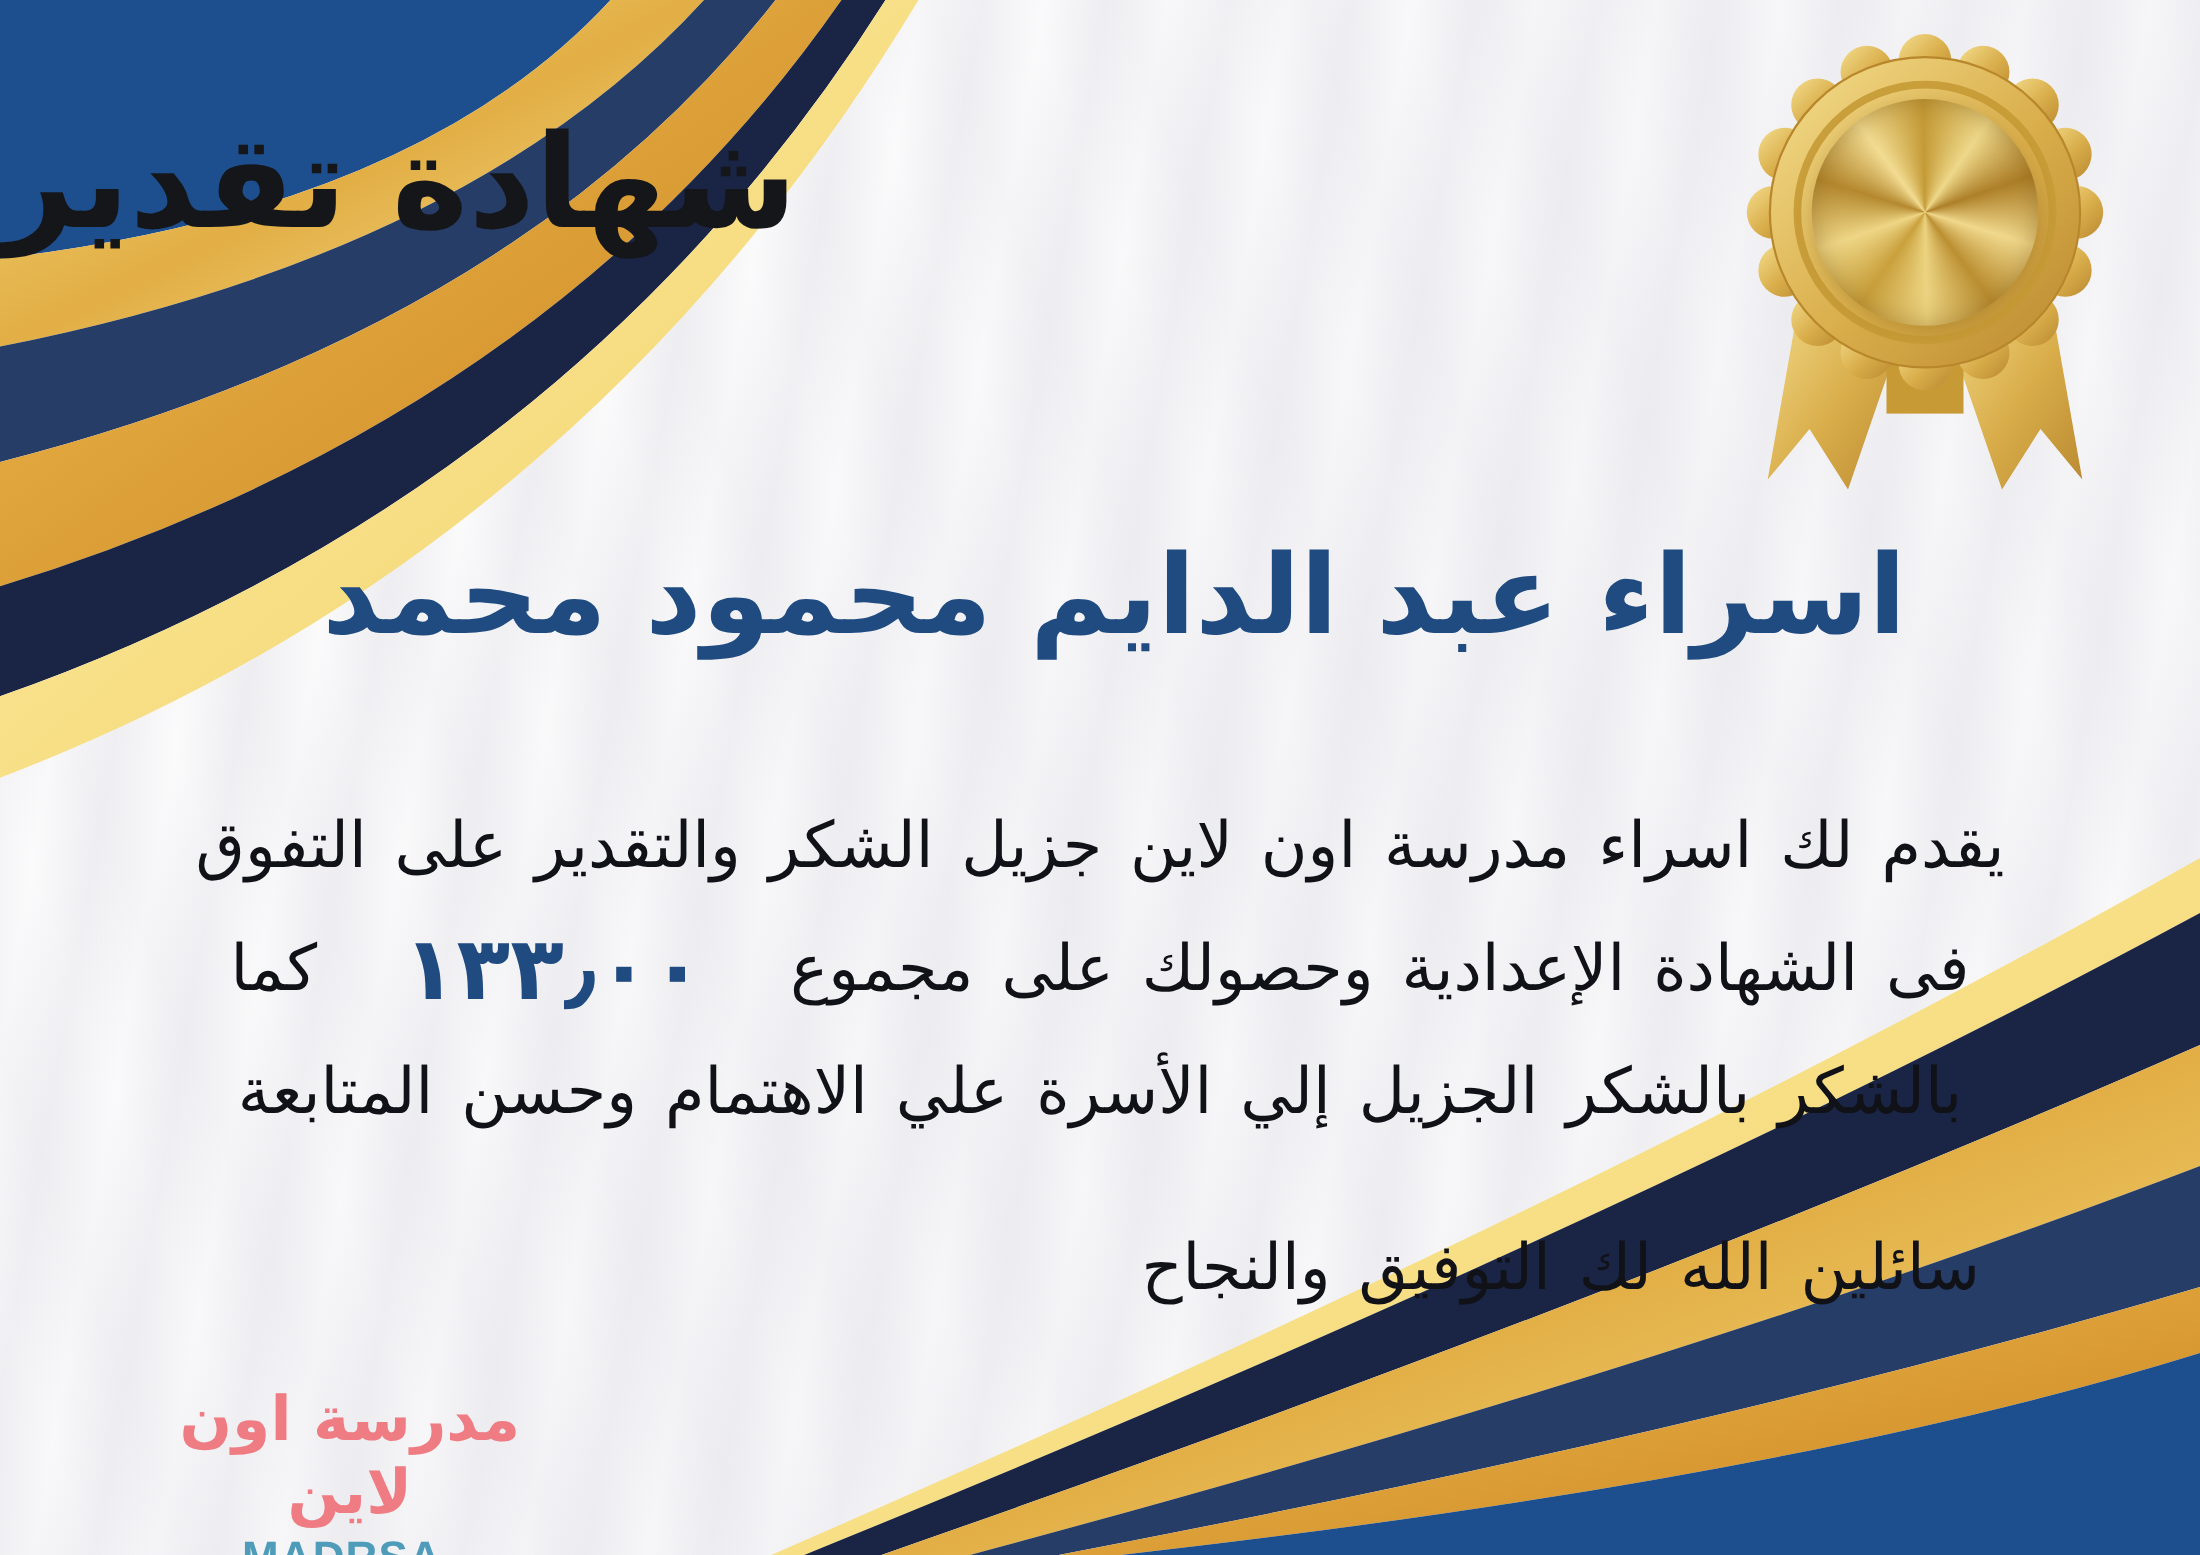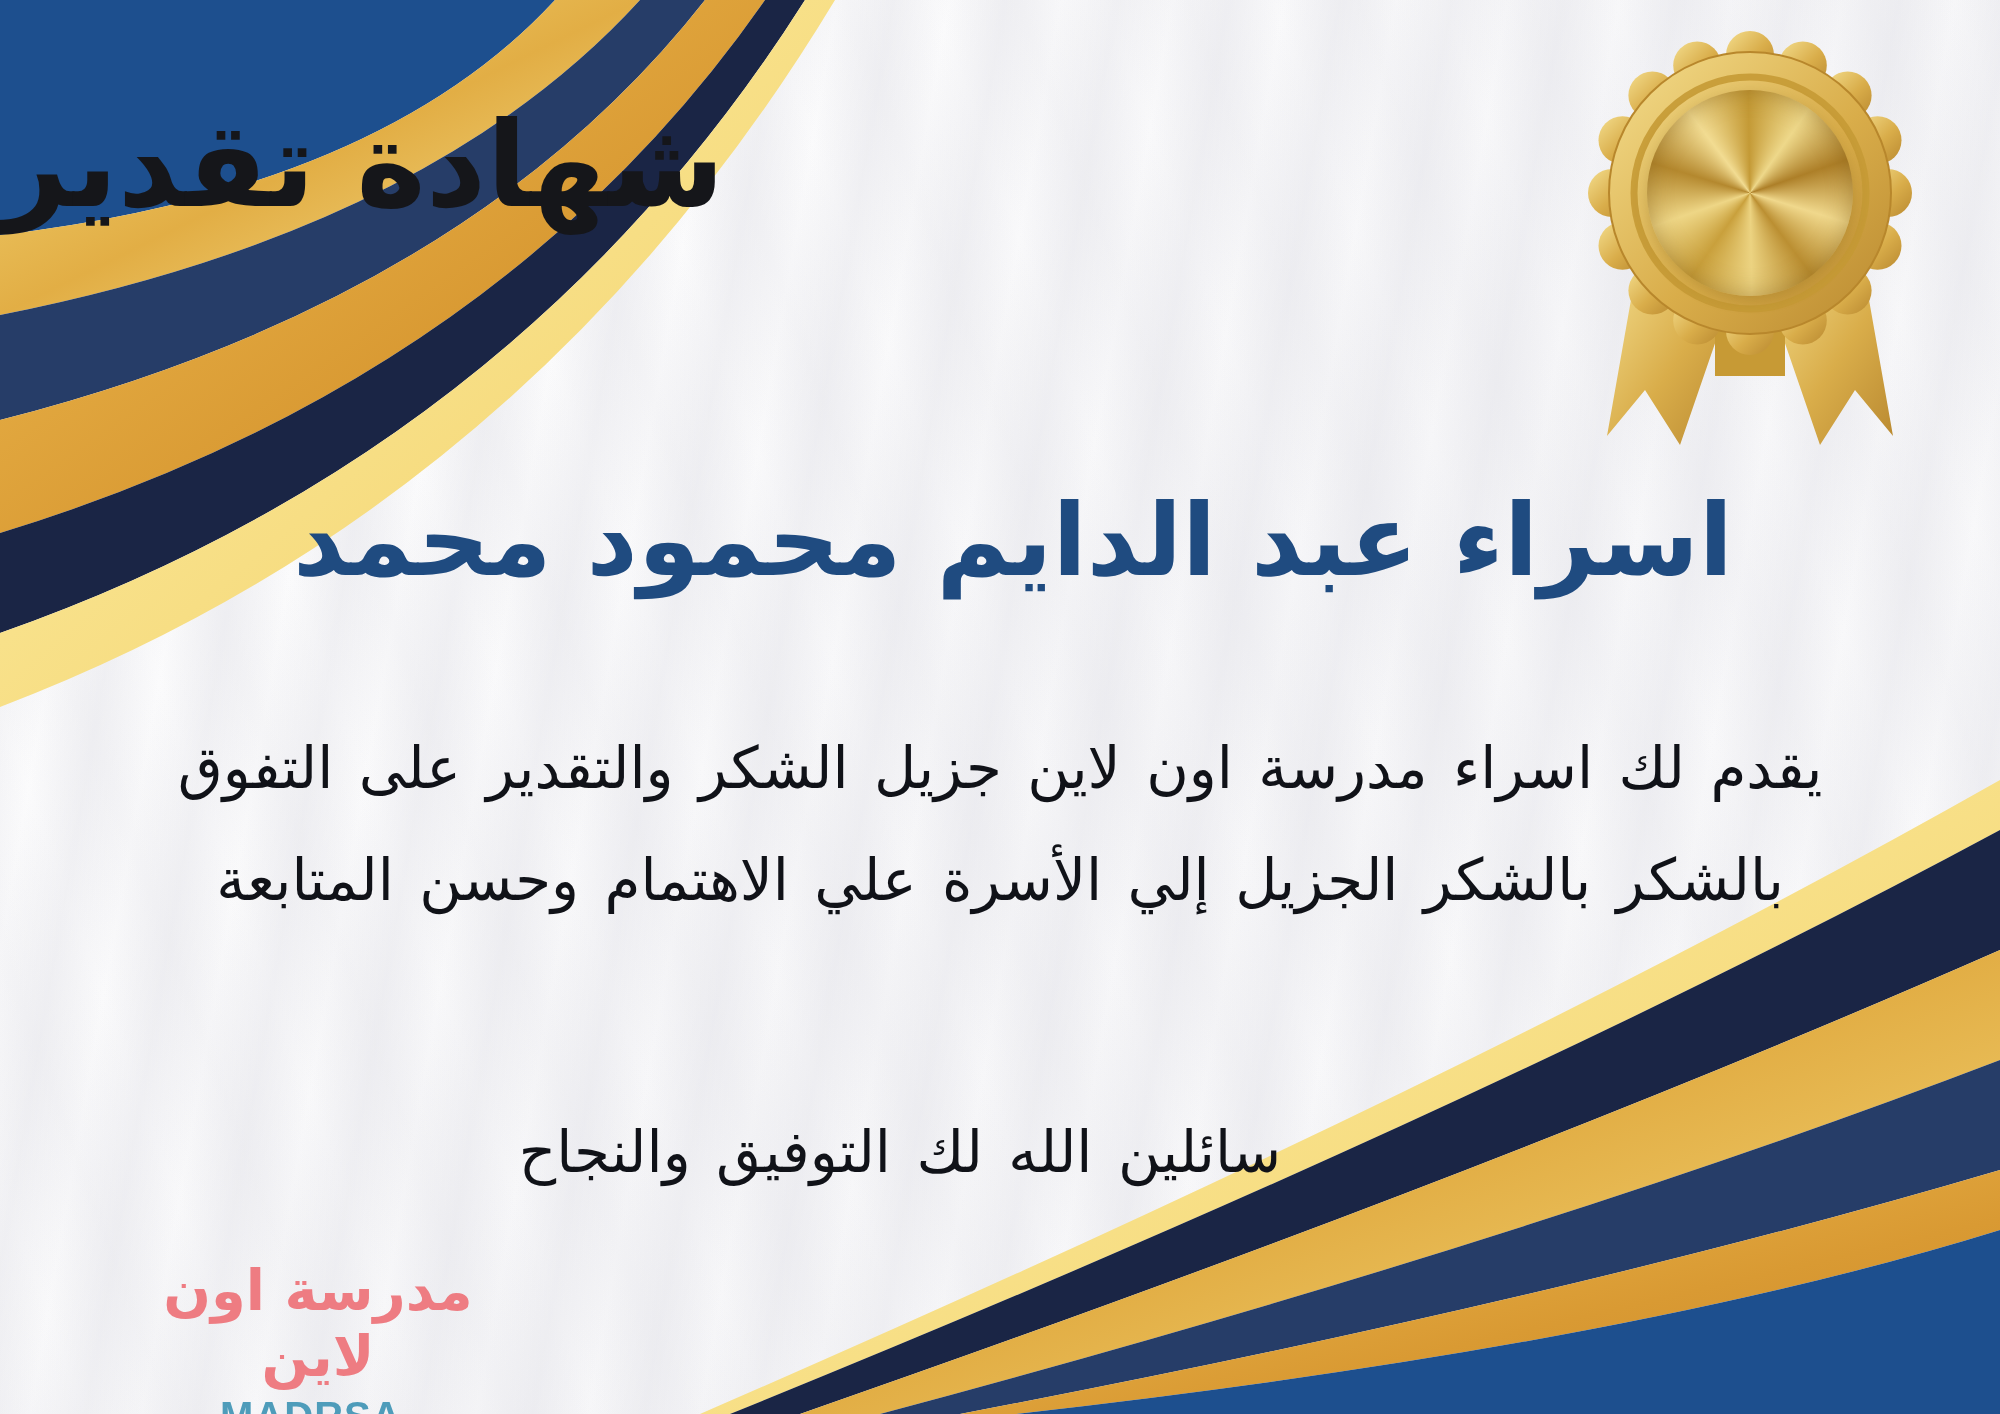--- a/index.html
+++ b/index.html
@@ -36,21 +36,21 @@
     font-size:58px;line-height:112px;word-spacing:7px;
   }
   .bodytext p{margin:0;}
   .score{
     font-size:80px;font-weight:bold;color:#1f4b80;
     line-height:60px;vertical-align:-8px;
     margin:0 78px;display:inline-block;
   }
   .closing{
     position:absolute;top:1118px;left:0;width:1800px;
-    margin:0;text-align:center;
+    margin:0;
     font-size:58px;color:#101218;word-spacing:7px;
   }
   
   .medal{position:absolute;left:1550px;top:26px;width:400px;height:430px;}
   .medal svg{position:absolute;inset:0;}
   .medal-core{
     position:absolute;left:97px;top:64px;width:206px;height:206px;
     border-radius:50%;
     background:conic-gradient(from 215deg,
       #c9a03c,#eed686,#b4882e,#f2dc92,#c49a36,#eed88a,
@@ -154,20 +154,21 @@
     </svg>
     <div class="medal-core"></div>
   </div>
 
   <h1 class="title" dir="rtl">شهادة تقدير</h1>
 
   <h2 class="name" dir="rtl">اسراء عبد الدايم محمود محمد</h2>
 
   <div class="bodytext" dir="rtl">
     <p>يقدم لك اسراء مدرسة اون لاين جزيل الشكر والتقدير على التفوق</p>
+    <p><span>فى الشهادة الإعدادية وحصولك على مجموع</span><span class="score">١٣٣٫٠٠</span><span>كما</span></p>
     <p>بالشكر بالشكر الجزيل إلي الأسرة علي الاهتمام وحسن المتابعة</p>
   </div>
 
   <p class="closing" dir="rtl">سائلين الله لك التوفيق والنجاح</p>
 
   <div class="logo">
     <div class="logo-text">
       <p class="logo-ar" dir="rtl">مدرسة اون لاين</p>
       <p class="logo-en">MADRSA-ONLINE.COM</p>
     </div>

